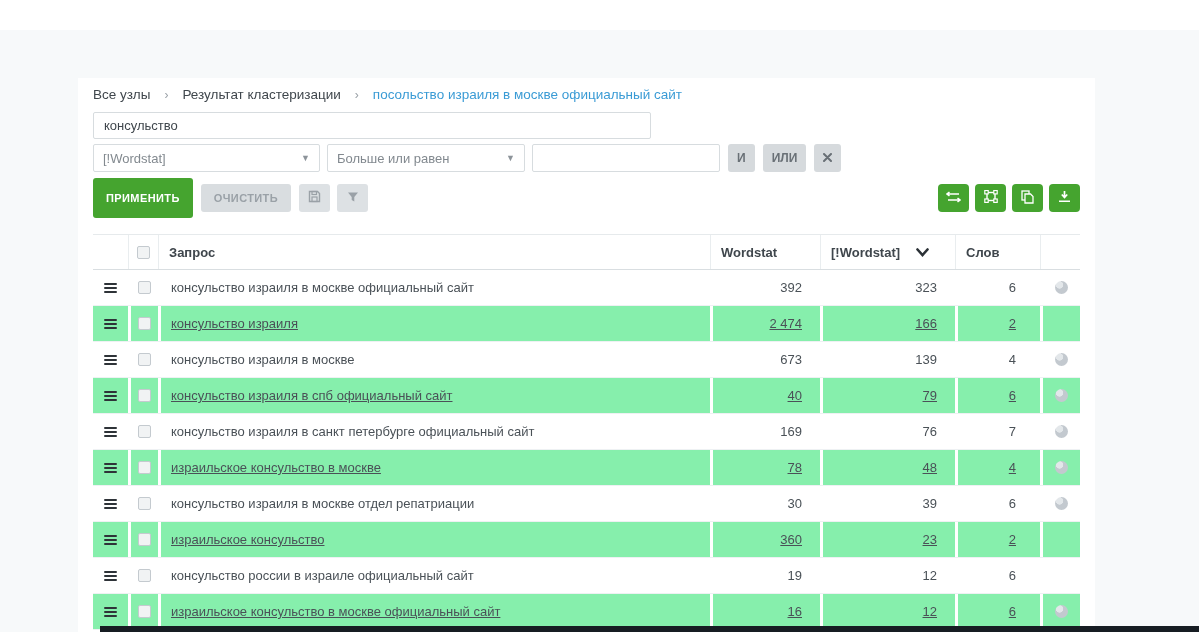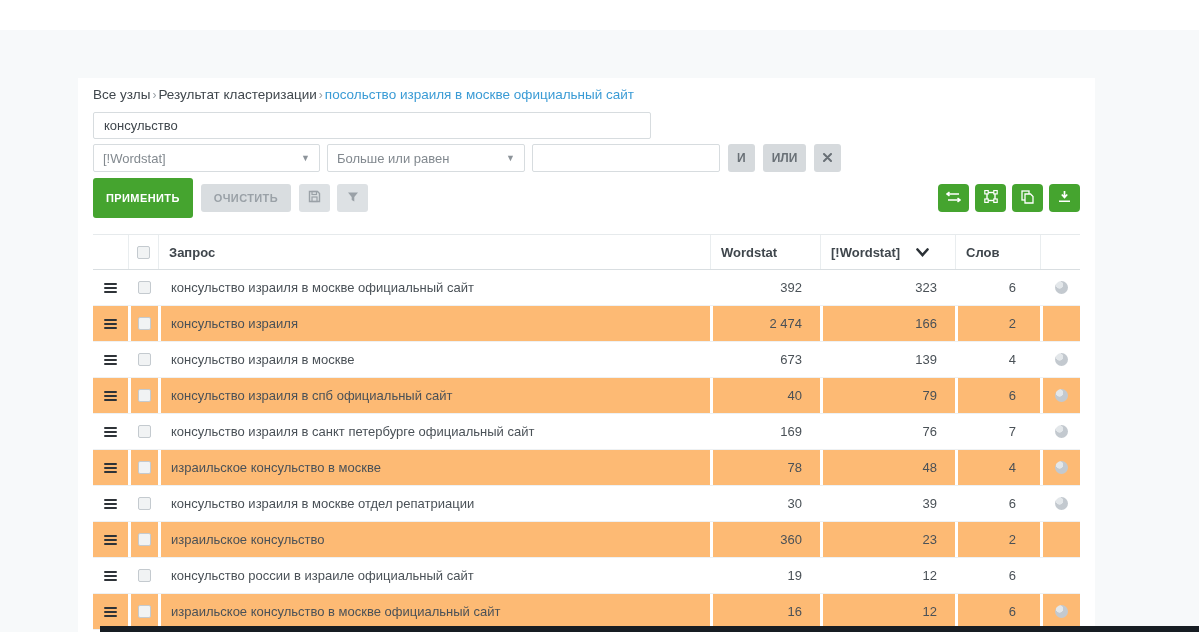--- a/index.html
+++ b/index.html
@@ -22,21 +22,21 @@
   }
   .btn-green svg { display:block; }
 
   
   .card {
     position:absolute; left:78px; top:30px; width:1017px; height:602px;
     background:#ffffff; padding:0 15px;
   }
   .card-inner-top { height:48px; background:#f7f9fa; margin:0 -15px; } 
 
-  .breadcrumb { margin-top:9px; font-size:13.5px; display:flex; align-items:flex-end; gap:2px; }
+  .breadcrumb { margin-top:9px; font-size:13.5px; display:flex; align-items:flex-end; gap:14px; }
   .breadcrumb .crumb { color:#3f464c; }
   .breadcrumb .sep { color:#9aa1a7; font-size:12px; }
   .breadcrumb .crumb.active { color:#3a9bd5; }
 
   .search-row { margin-top:10px; }
   .search-input {
     width:558px; height:27px; border:1px solid #d7dcdf; border-radius:2px;
     font-family:"Liberation Sans", sans-serif; font-size:13px; color:#3f464c; padding:0 10px; outline:none;
   }
 
@@ -82,21 +82,21 @@
 
   
   .table { margin-top:15px; }
   .t-header {
     display:flex; height:36px; align-items:stretch;
     border-top:1px solid #e6eaec; border-bottom:1px solid #d9dee1;margin-top:16px;
   }
   .t-header .cell { border-left:1px solid #e9edef; font-weight:700; color:#3f464c; font-size:13px; }
   .t-header .cell:first-child { border-left:none; }
   .t-row { display:flex; height:36px; border-bottom:1px solid #eef1f3; }
-  .t-row.striped .cell { background:#fdba74; }
+  .t-row.striped .cell { background:#86efac;text-decoration:underline; }
   .t-row .cell { border-left:3px solid #ffffff; }
   .t-row .cell:first-child { border-left:none; }
   .cell { display:flex; align-items:center; padding:0 10px; font-size:13px; color:#4a5157; }
   .col-menu  { width:35px; justify-content:center; padding:0; }
   .col-check { width:30px; justify-content:center; padding:0; }
   .col-query { flex:1; }
   .col-ws    { width:110px; justify-content:flex-end; padding-right:18px; }
   .col-ews   { width:135px; justify-content:flex-end; padding-right:18px; }
   .col-words { width:85px;  justify-content:flex-end; padding-right:24px; }
   .col-globe { width:40px; justify-content:center; padding:0; }

